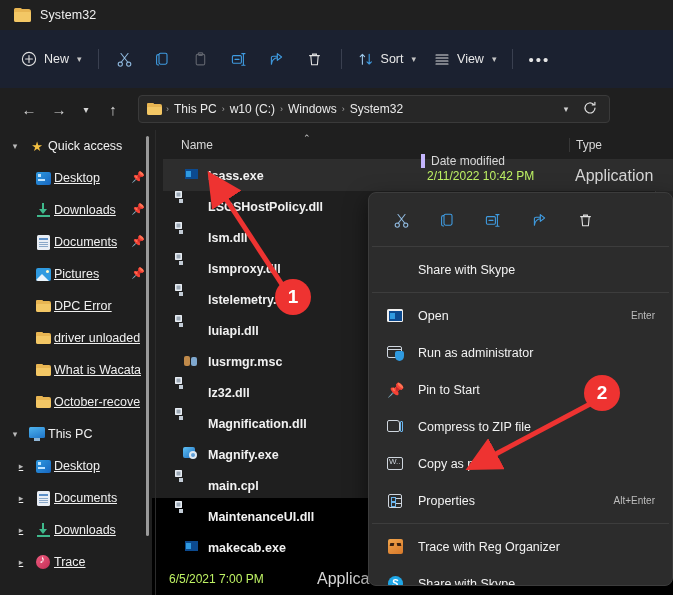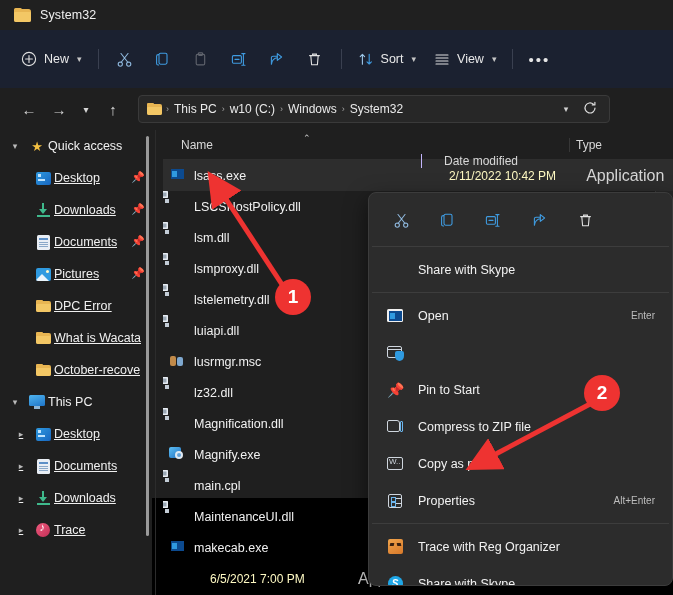--- a/index.html
+++ b/index.html
@@ -143,32 +143,32 @@
   
   .filelist {
     position: absolute; left: 163px; top: 130px; width: 510px; height: 465px;
     overflow: hidden;
   }
   .colhead {
     position: relative; height: 30px; display: flex; align-items: center;
     border-bottom: 1px solid #2e2e2e; font-size: 12px; color: #d8d8d8;
   }
   .col-name { width: 258px; padding-left: 18px; position: relative; }
-  .col-date { width: 148px; padding-left: 22px; border-left: 1px solid #c4b5fd; margin-top: 33px; }
+  .col-date { width: 148px; padding-left: 6px; border-left: 4px solid #c4b5fd; margin-top: 33px; }
   .col-type { width: 100px; padding-left: 6px; border-left: 1px solid #373737; }
   .sortcaret {
     position: absolute; left: 140px; top: -5px; font-size: 9px; color: #cfcfcf;
   }
   .row {
     height: 31px; display: flex; align-items: center; font-size: 12.5px;
     color: #f1f1f1; cursor: default;
   }
   .row.selected { background: #2d2d2d; }
-  .row .rname { width: 258px; display: flex; align-items: center; gap: 9px; padding-left: 6px; }
-  .row .rdate { width: 148px; padding-left: 6px; color: #fef9c3; font-size: 12px; margin-left: 41px; }
+  .row .rname { width: 258px; display: flex; align-items: center; gap: 9px; padding-left: 20px; font-weight: bold; }
+  .row .rdate { width: 148px; padding-left: 6px; color: #bef264; font-size: 12px; }
   .row .rtype { width: 100px; padding-left: 6px; color: #d6d6d6; font-size: 16px; }
 
   .fi { width: 16px; height: 16px; flex: none; position: relative; }
   .fi-dll { width: 13px; height: 16px; background: #e8edf3; border-radius: 1px; position: relative; }
   .fi-dll::after { content:""; position:absolute; right:1px; bottom:1px; width:7px; height:7px;
      background:#9aa7b4; border-radius:1px;
      box-shadow: inset 0 0 0 1.5px #e8edf3; }
   .fi-dll::before { content:""; position:absolute; right:0; top:0; width:4px; height:4px; background:#c3ccd6;}
   .fi-exe { width: 16px; height: 13px; background: #f0f0f0; border-radius: 1.5px; position: relative; }
   .fi-exe::before { content:""; position:absolute; left:1.5px; top:1.5px; width:13px; height:10px; background:#0c4a8f;}
@@ -429,20 +429,31 @@
     </div>
     <div class="side-item side-indent">
       <div class="side-exp"></div>
       <div class="side-ico">
           <div class="ic-folder">
             <div class="b"></div>
             <div class="t"></div>
             <div class="f"></div>
           </div>
         </div>
+      <div class="side-label">driver unloaded</div>
+    </div>
+    <div class="side-item side-indent">
+      <div class="side-exp"></div>
+      <div class="side-ico">
+          <div class="ic-folder">
+            <div class="b"></div>
+            <div class="t"></div>
+            <div class="f"></div>
+          </div>
+        </div>
       <div class="side-label">What is Wacata</div>
     </div>
     <div class="side-item side-indent">
       <div class="side-exp"></div>
       <div class="side-ico">
           <div class="ic-folder">
             <div class="b"></div>
             <div class="t"></div>
             <div class="f"></div>
           </div>
@@ -649,20 +660,21 @@
       <span class="clabel">Open</span>
       <span class="caccel">Enter</span>
     </div>
     <div class="ctx-item">
       <span class="cico">
           <span class="g-admin">
             <span class="w"></span>
             <span class="sh"></span>
           </span>
         </span>
+      <span class="clabel">Run as administrator</span>
     </div>
     <div class="ctx-item">
       <span class="cico">
           <span class="g-pin">📌</span>
         </span>
       <span class="clabel">Pin to Start</span>
     </div>
     <div class="ctx-item">
       <span class="cico">
           <span class="g-zip">

